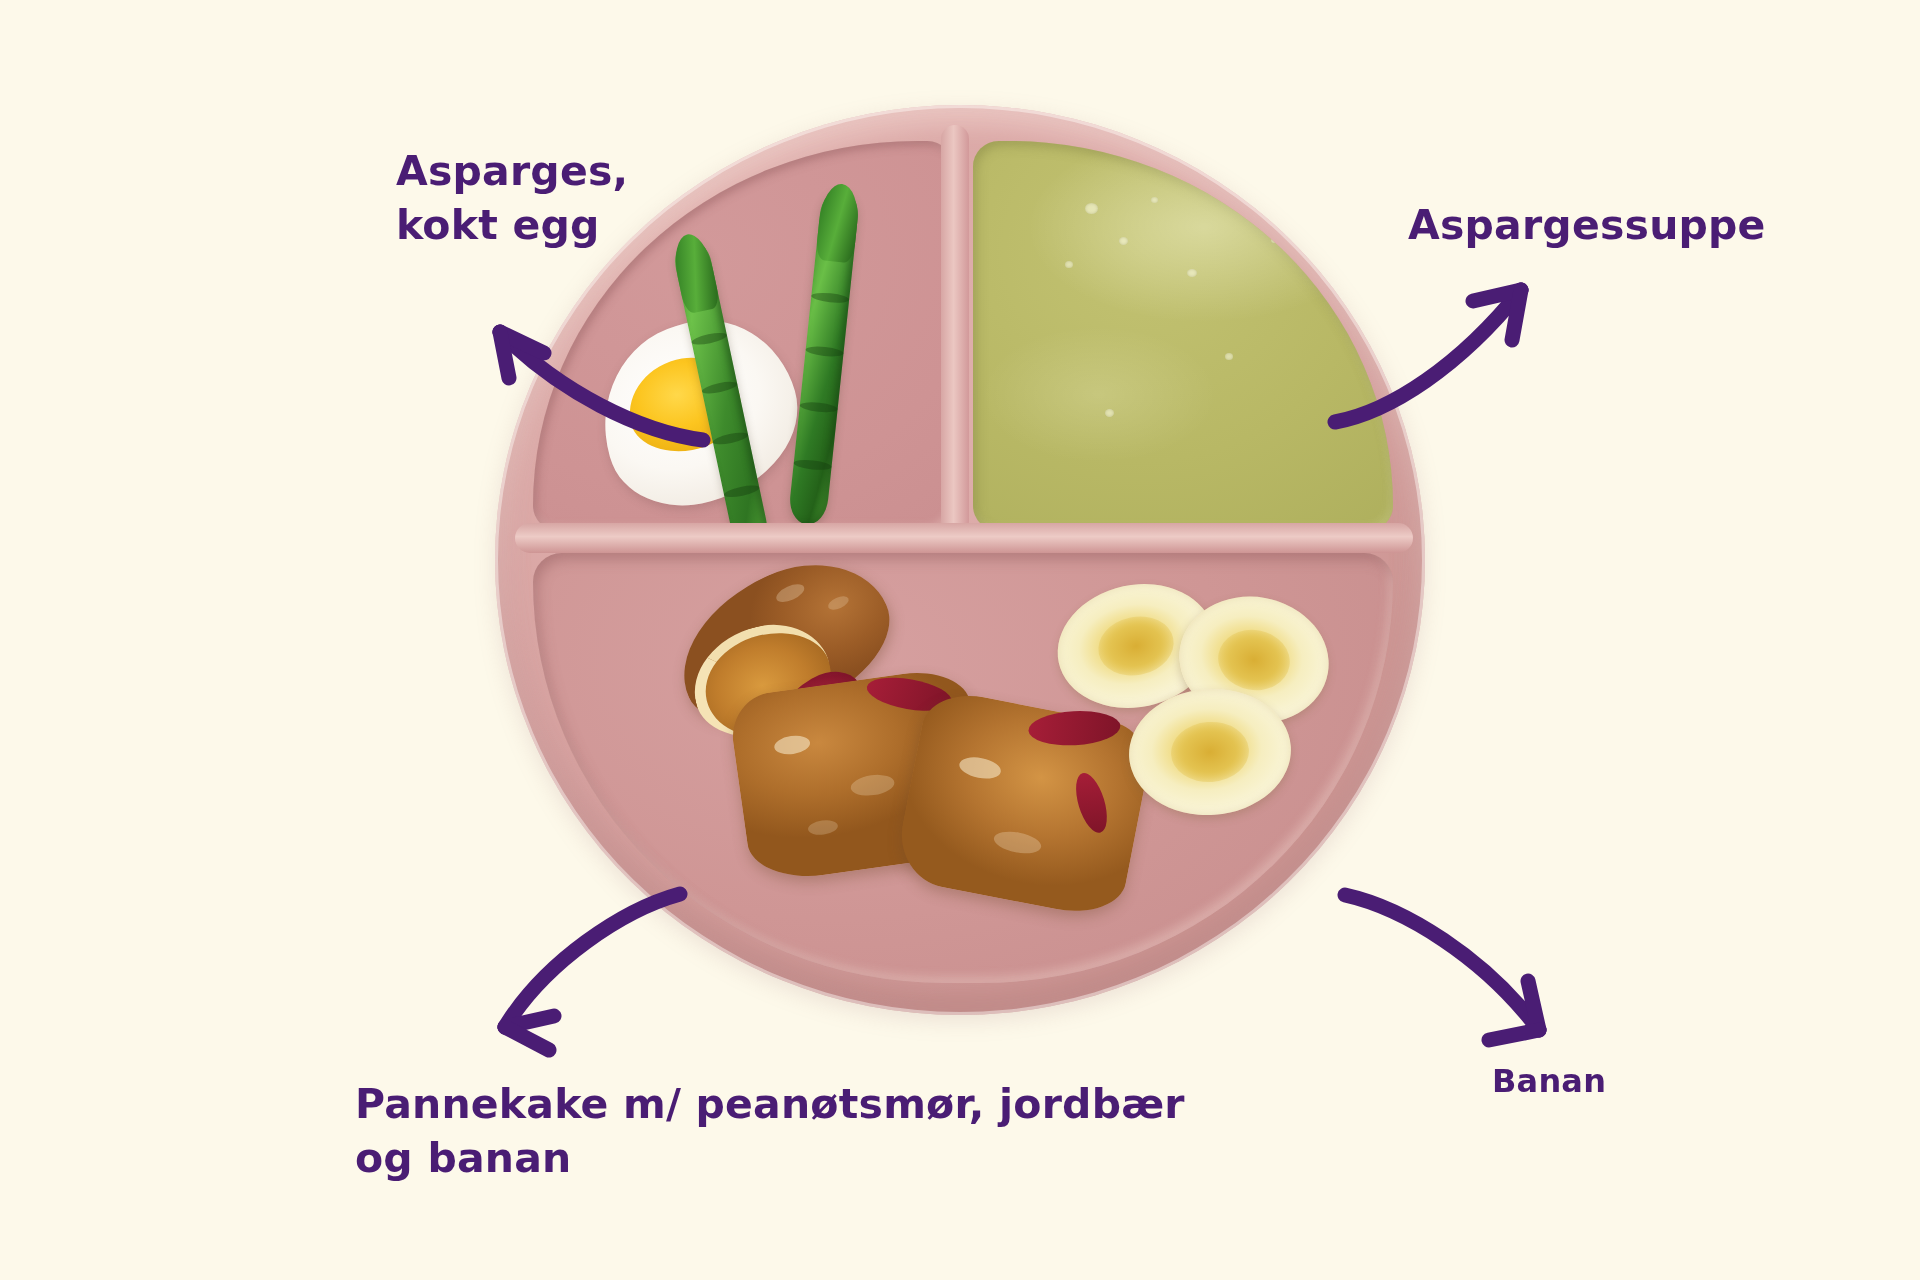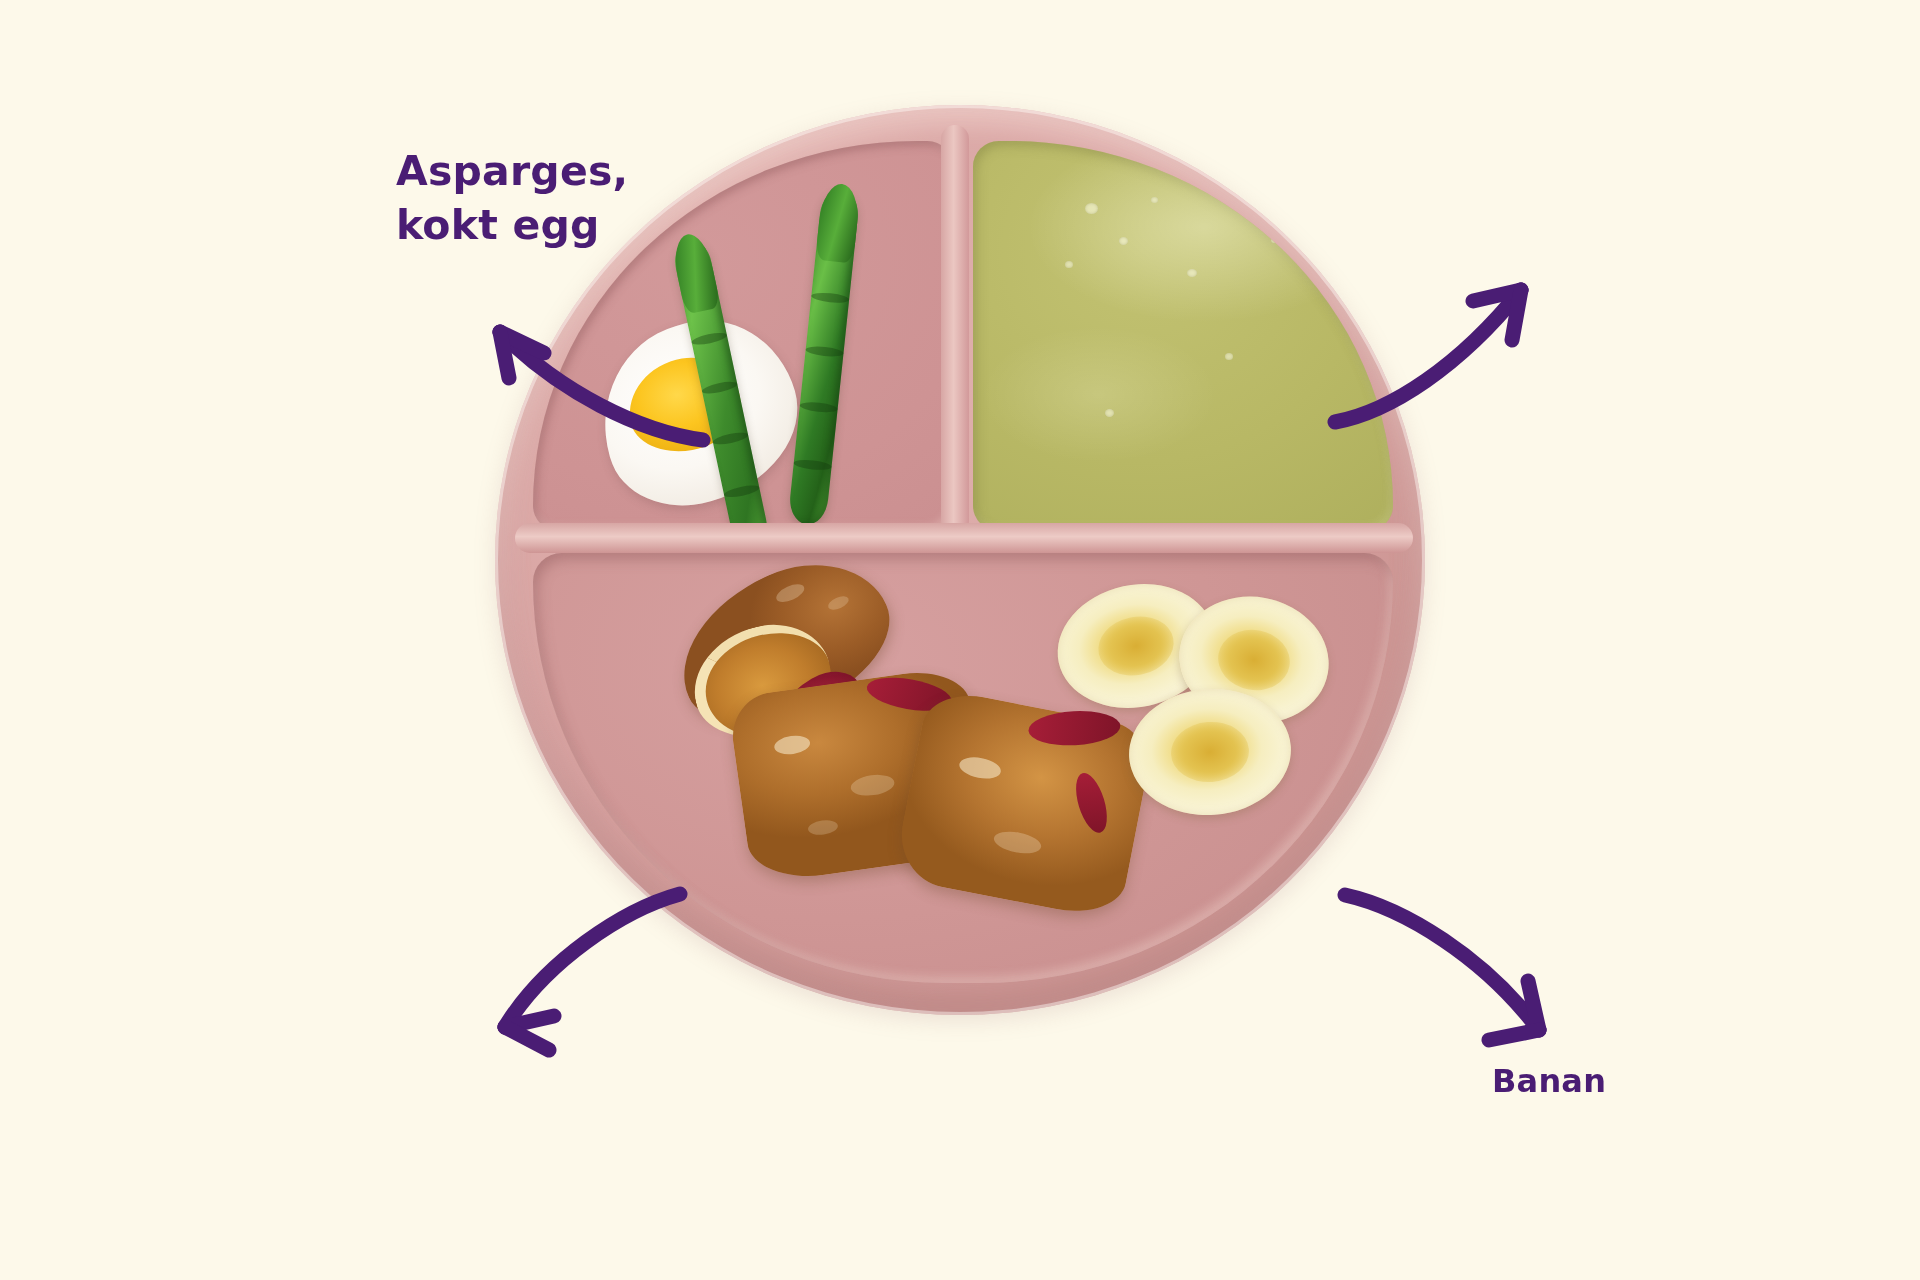--- a/index.html
+++ b/index.html
@@ -322,15 +322,18 @@
       <g>
         <path d="M1345,895 C1404,908 1484,957 1539,1030"></path>
         <path d="M1539,1030 L1528,981"></path>
         <path d="M1539,1030 L1489,1040"></path>
       </g>
     </g>
   </svg>
 
   <div class="label" id="lbl-asparges">Asparges,
 kokt egg</div>
+  <div class="label" id="lbl-soup">Aspargessuppe</div>
+  <div class="label" id="lbl-pannekake">Pannekake m/ peanøtsmør, jordbær
+og banan</div>
   <div class="label" id="lbl-banan">Banan</div>
 
 </div>
 
 </body></html>

